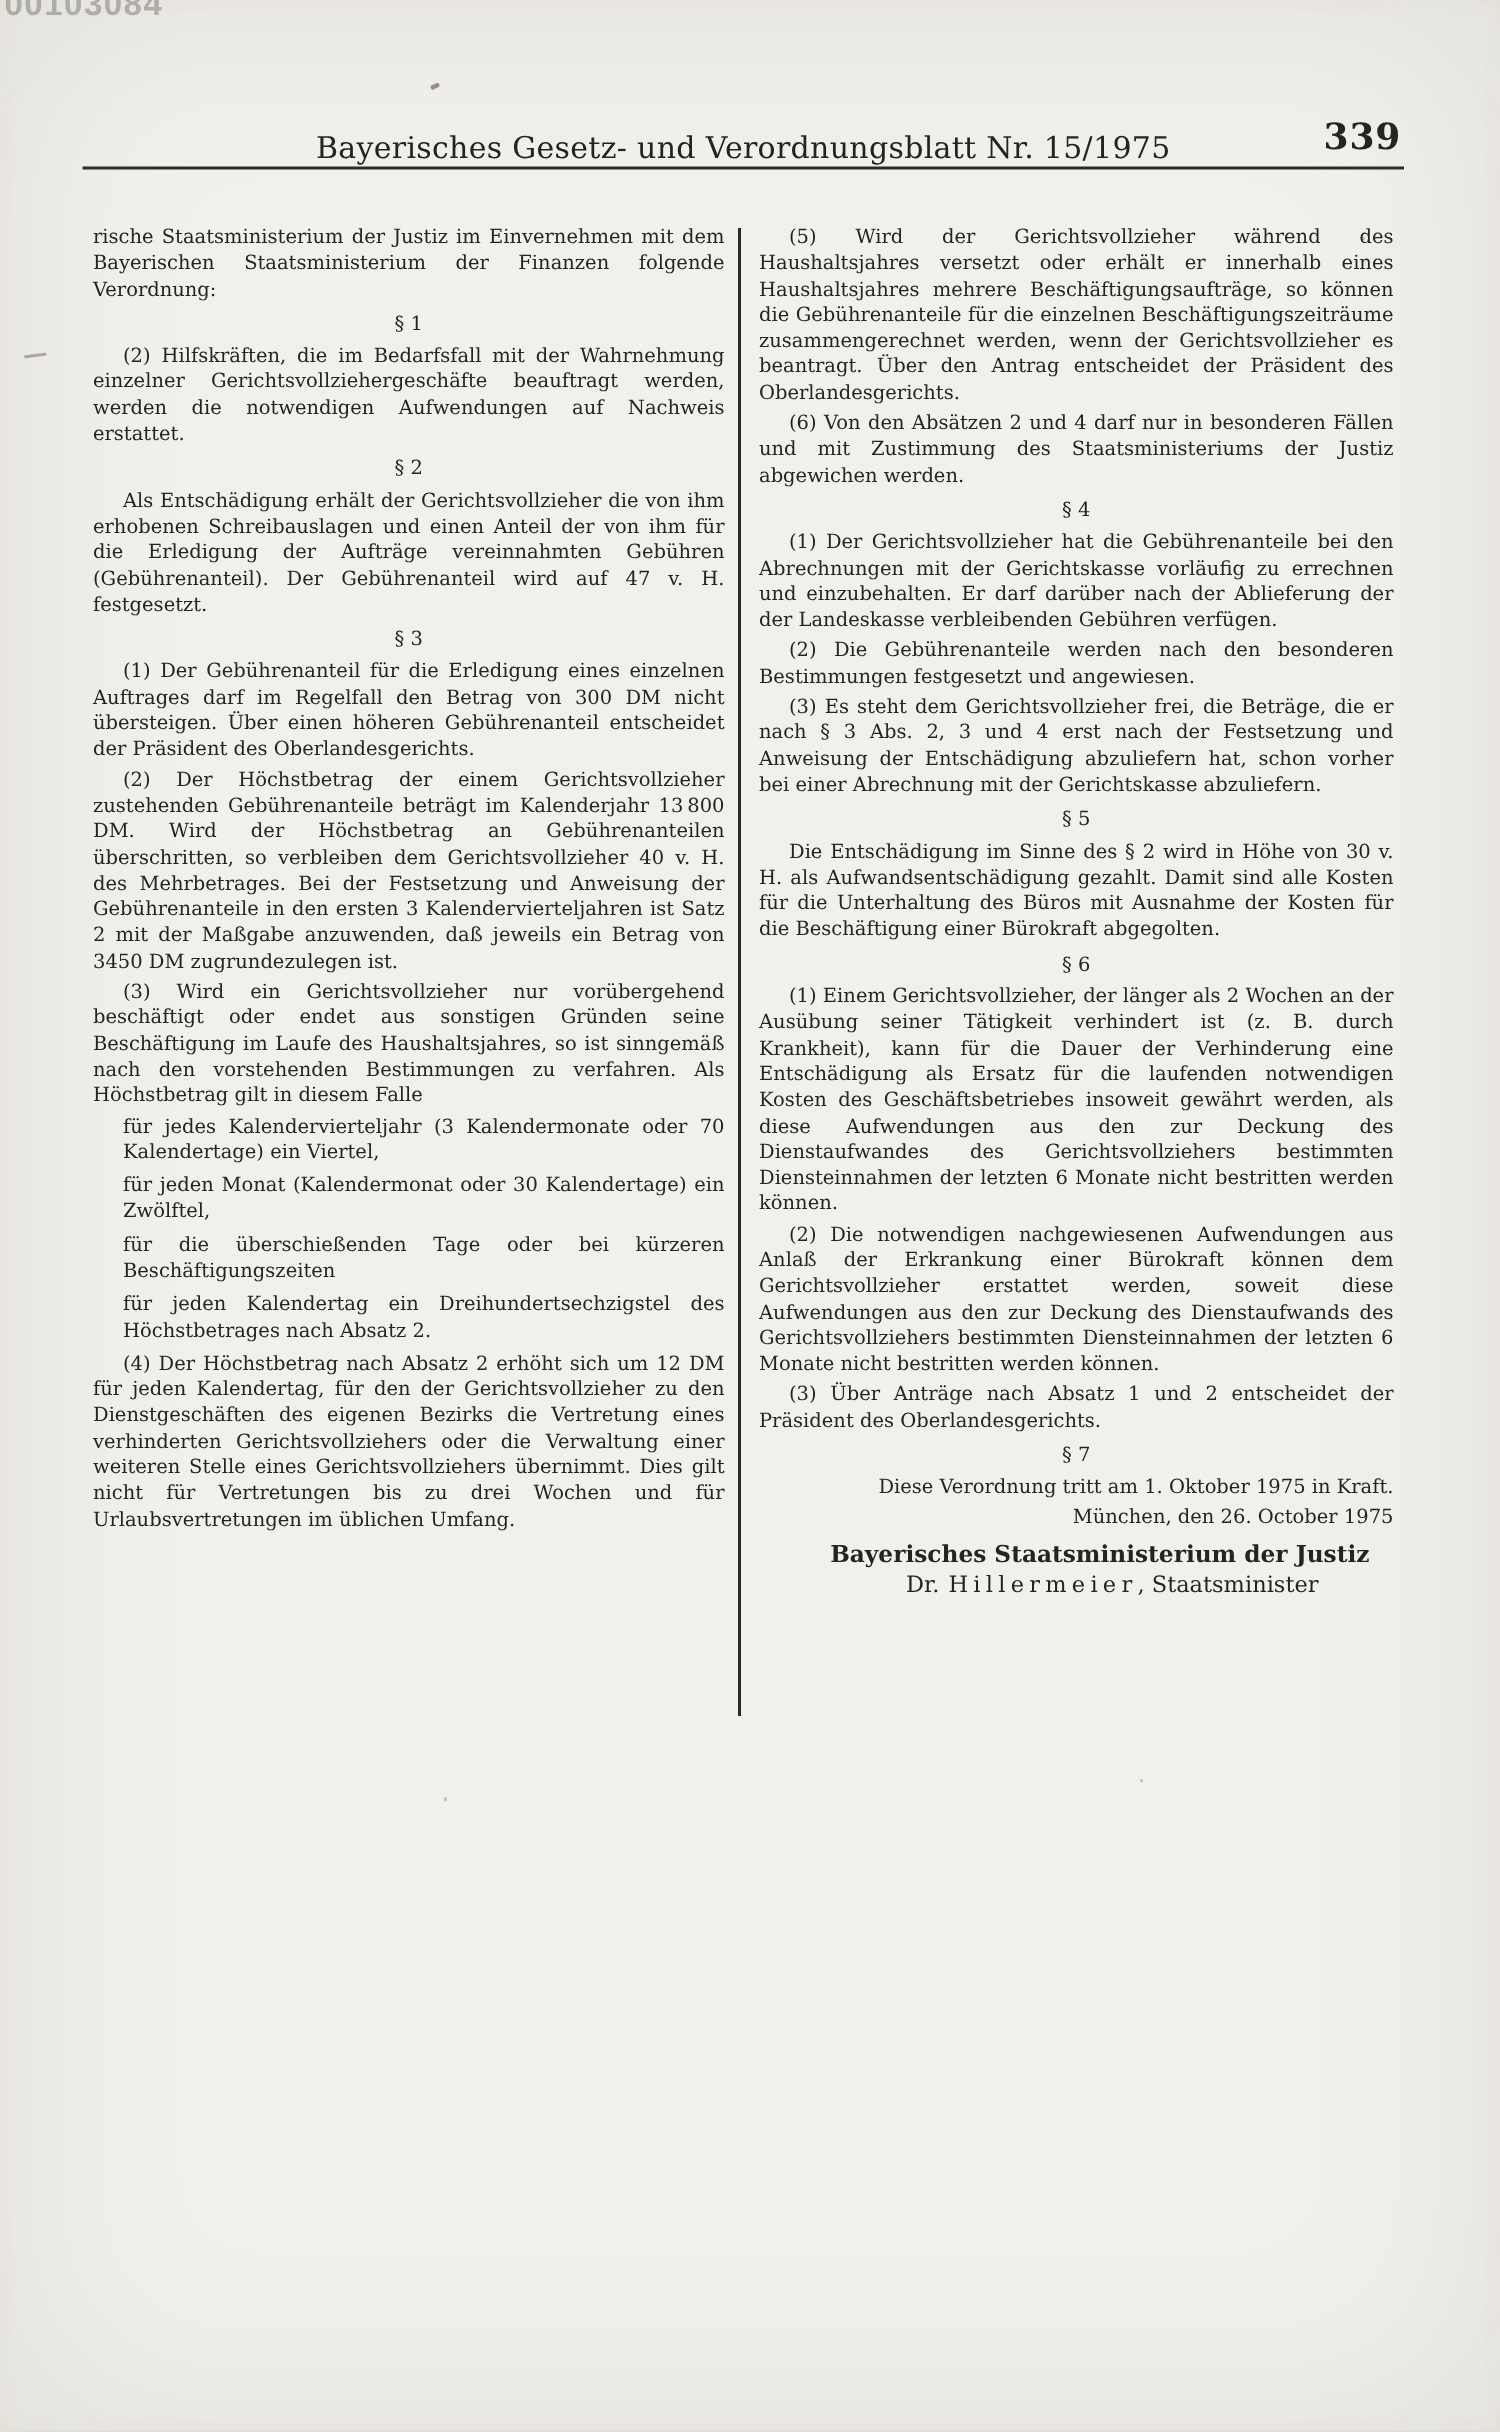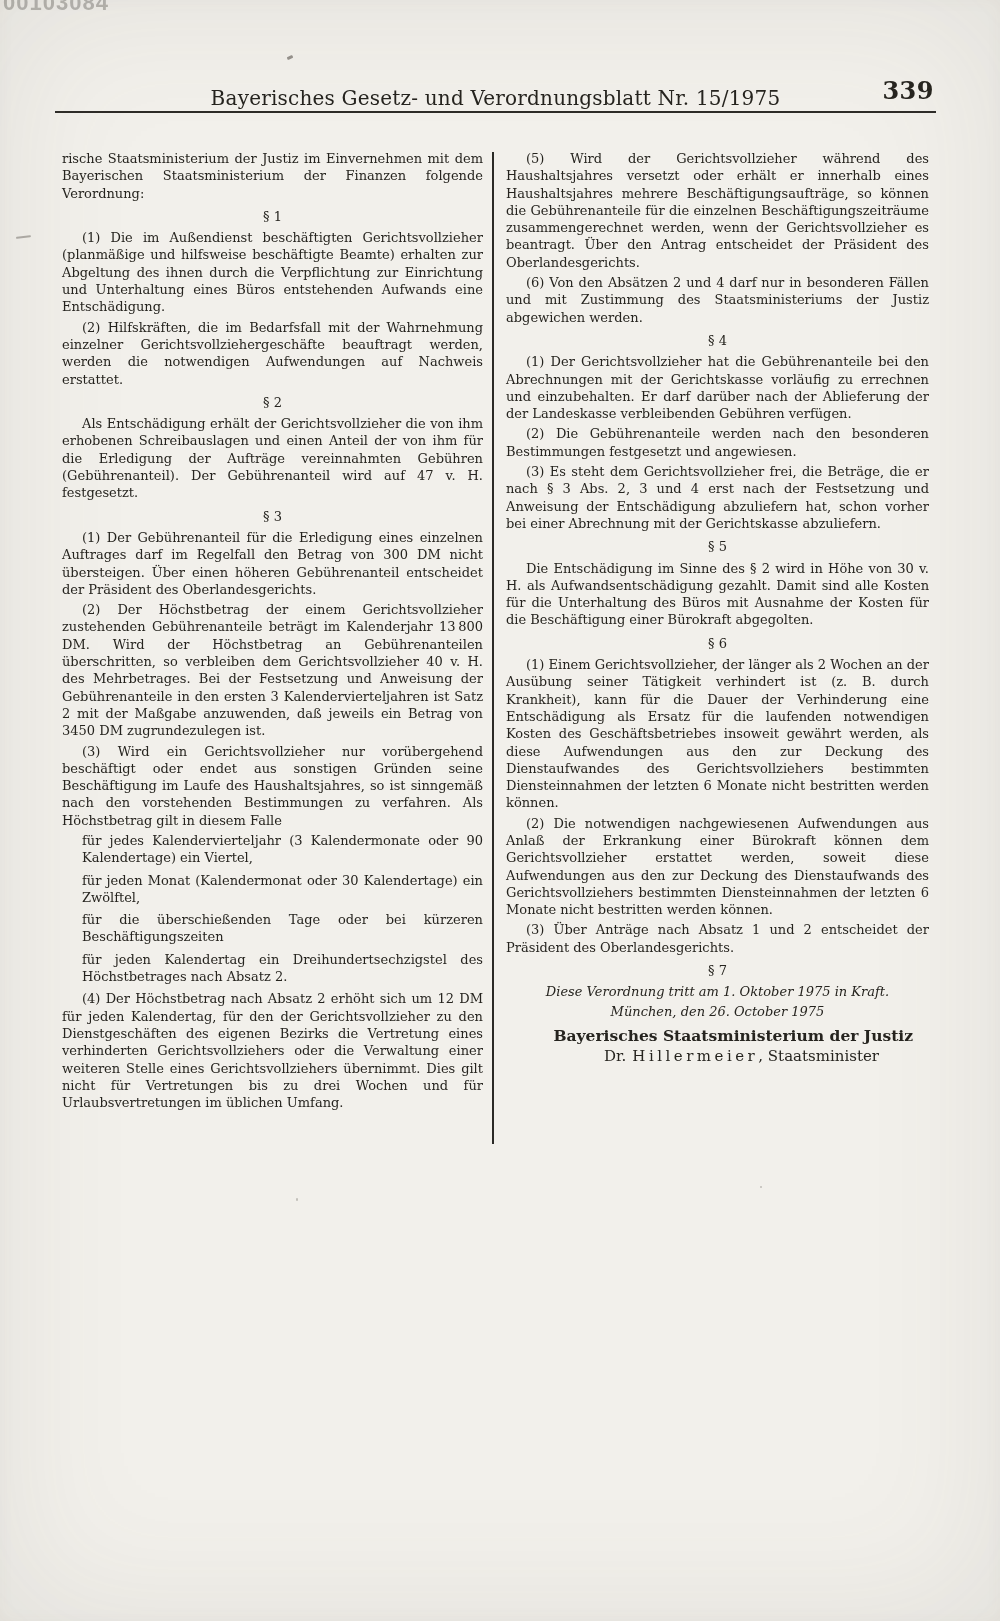--- a/index.html
+++ b/index.html
@@ -42,21 +42,21 @@
     font-size:15px;line-height:17.3px;
     text-align:justify;
   }
   .col-left{left:62px;width:421px;}
   .col-right{left:506px;width:423px;}
   .col p,.col h3{margin:0;padding:0;font-size:13px;font-weight:normal;}
   .p{text-indent:20px;margin-bottom:3px !important;}
   .cont{text-indent:0;margin-bottom:3px !important;}
   .sec{text-align:center;margin:6px 0 4px !important;}
   .item{margin:0 0 5px 20px !important;text-indent:0;}
-  .plain{text-indent:0;text-align:center;margin-bottom:2px !important;font-style:italic;}
+  .plain{text-indent:0;text-align:right;margin-bottom:2px !important;}
   .signature{margin-top:7px;}
   .sig-ministry{font-weight:bold;text-align:right;padding-right:16px;font-size:15.5px;}
   .sig-line{text-align:right;padding-right:50px;margin-top:4px;font-size:15px;}
   .sig-name{letter-spacing:3.5px;margin-left:6px;}
   .speck{position:absolute;background:#4a463e;border-radius:1px;}
   .s1{left:287px;top:56px;width:6px;height:3px;opacity:.55;transform:rotate(-25deg);}
   .s2{left:16px;top:236px;width:15px;height:2px;opacity:.40;transform:rotate(-7deg);}
   .s3{left:908px;top:158px;width:2px;height:2px;opacity:.35;}
   .s4{left:760px;top:1186px;width:2px;height:2px;opacity:.30;}
   .s5{left:296px;top:1198px;width:2px;height:3px;opacity:.28;}
@@ -70,29 +70,28 @@
 
   <div class="journal-title">Bayerisches Gesetz- und Verordnungsblatt Nr. 15/1975</div>
   <div class="page-num">339</div>
   <div class="rule"></div>
 
   <div class="divider"></div>
 
   <div class="col col-left">
     <p class="cont">rische Staatsministerium der Justiz im Einvernehmen mit dem Bayerischen Staatsministerium der Finanzen folgende Verordnung:</p>
     <h3 class="sec">§ 1</h3>
-    <p class="p">(1) Die im Außendienst beschäftigten Gerichtsvollzieher (planmäßige und hilfsweise beschäftigte Beamte) erhalten zur Abgeltung des ihnen durch die Verpflichtung zur Einrichtung und Unterhaltung eines Büros entstehenden Aufwands eine Entschädigung.</p>
     <p class="p">(2) Hilfskräften, die im Bedarfsfall mit der Wahrnehmung einzelner Gerichtsvollziehergeschäfte beauftragt werden, werden die notwendigen Aufwendungen auf Nachweis erstattet.</p>
     <h3 class="sec">§ 2</h3>
     <p class="p">Als Entschädigung erhält der Gerichtsvollzieher die von ihm erhobenen Schreibauslagen und einen Anteil der von ihm für die Erledigung der Aufträge vereinnahmten Gebühren (Gebührenanteil). Der Gebührenanteil wird auf 47 v. H. festgesetzt.</p>
     <h3 class="sec">§ 3</h3>
     <p class="p">(1) Der Gebührenanteil für die Erledigung eines einzelnen Auftrages darf im Regelfall den Betrag von 300 DM nicht übersteigen. Über einen höheren Gebührenanteil entscheidet der Präsident des Oberlandesgerichts.</p>
     <p class="p">(2) Der Höchstbetrag der einem Gerichtsvollzieher zustehenden Gebührenanteile beträgt im Kalenderjahr 13 800 DM. Wird der Höchstbetrag an Gebührenanteilen überschritten, so verbleiben dem Gerichtsvollzieher 40 v. H. des Mehrbetrages. Bei der Festsetzung und Anweisung der Gebührenanteile in den ersten 3 Kalendervierteljahren ist Satz 2 mit der Maßgabe anzuwenden, daß jeweils ein Betrag von 3450 DM zugrundezulegen ist.</p>
     <p class="p">(3) Wird ein Gerichtsvollzieher nur vorübergehend beschäftigt oder endet aus sonstigen Gründen seine Beschäftigung im Laufe des Haushaltsjahres, so ist sinngemäß nach den vorstehenden Bestimmungen zu verfahren. Als Höchstbetrag gilt in diesem Falle</p>
-    <p class="item">für jedes Kalendervierteljahr (3 Kalendermonate oder 90 Kalendertage) ein Viertel,</p>
+    <p class="item">für jedes Kalendervierteljahr (3 Kalendermonate oder 70 Kalendertage) ein Viertel,</p>
     <p class="item">für jeden Monat (Kalendermonat oder 30 Kalendertage) ein Zwölftel,</p>
     <p class="item">für die überschießenden Tage oder bei kürzeren Beschäftigungszeiten</p>
     <p class="item">für jeden Kalendertag ein Dreihundertsechzigstel des Höchstbetrages nach Absatz 2.</p>
     <p class="p">(4) Der Höchstbetrag nach Absatz 2 erhöht sich um 12 DM für jeden Kalendertag, für den der Gerichtsvollzieher zu den Dienstgeschäften des eigenen Bezirks die Vertretung eines verhinderten Gerichtsvollziehers oder die Verwaltung einer weiteren Stelle eines Gerichtsvollziehers übernimmt. Dies gilt nicht für Vertretungen bis zu drei Wochen und für Urlaubsvertretungen im üblichen Umfang.</p>
   </div>
 
   <div class="col col-right">
     <p class="p">(5) Wird der Gerichtsvollzieher während des Haushaltsjahres versetzt oder erhält er innerhalb eines Haushaltsjahres mehrere Beschäftigungsaufträge, so können die Gebührenanteile für die einzelnen Beschäftigungszeiträume zusammengerechnet werden, wenn der Gerichtsvollzieher es beantragt. Über den Antrag entscheidet der Präsident des Oberlandesgerichts.</p>
     <p class="p">(6) Von den Absätzen 2 und 4 darf nur in besonderen Fällen und mit Zustimmung des Staatsministeriums der Justiz abgewichen werden.</p>
     <h3 class="sec">§ 4</h3>

